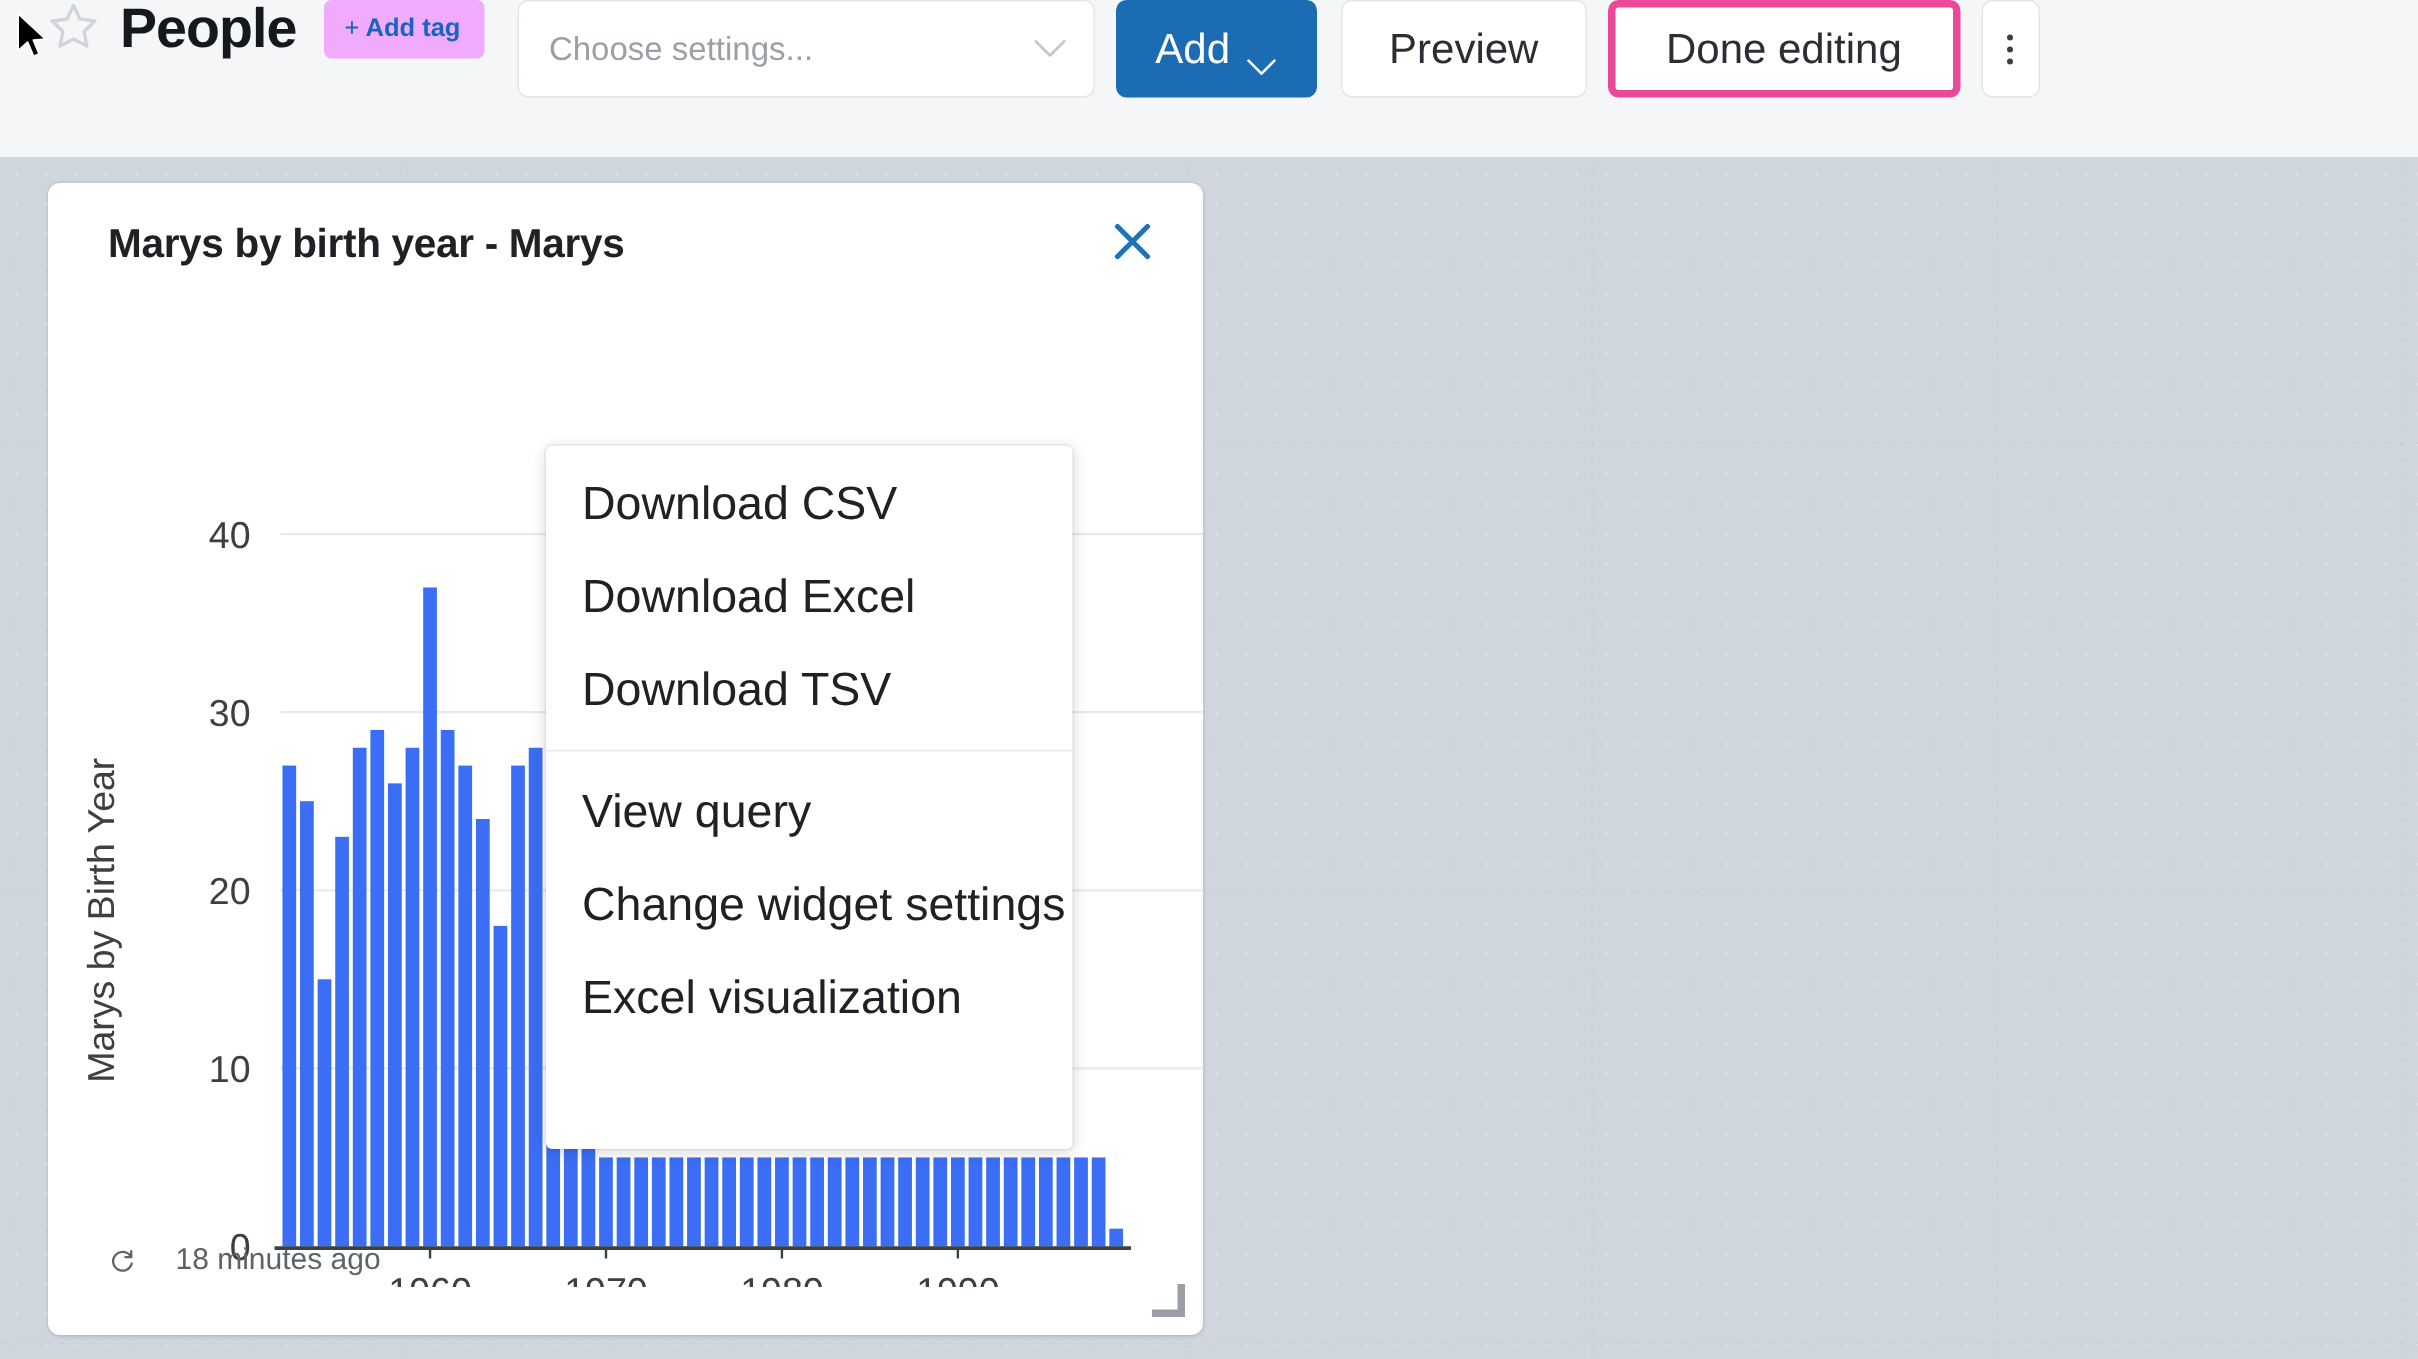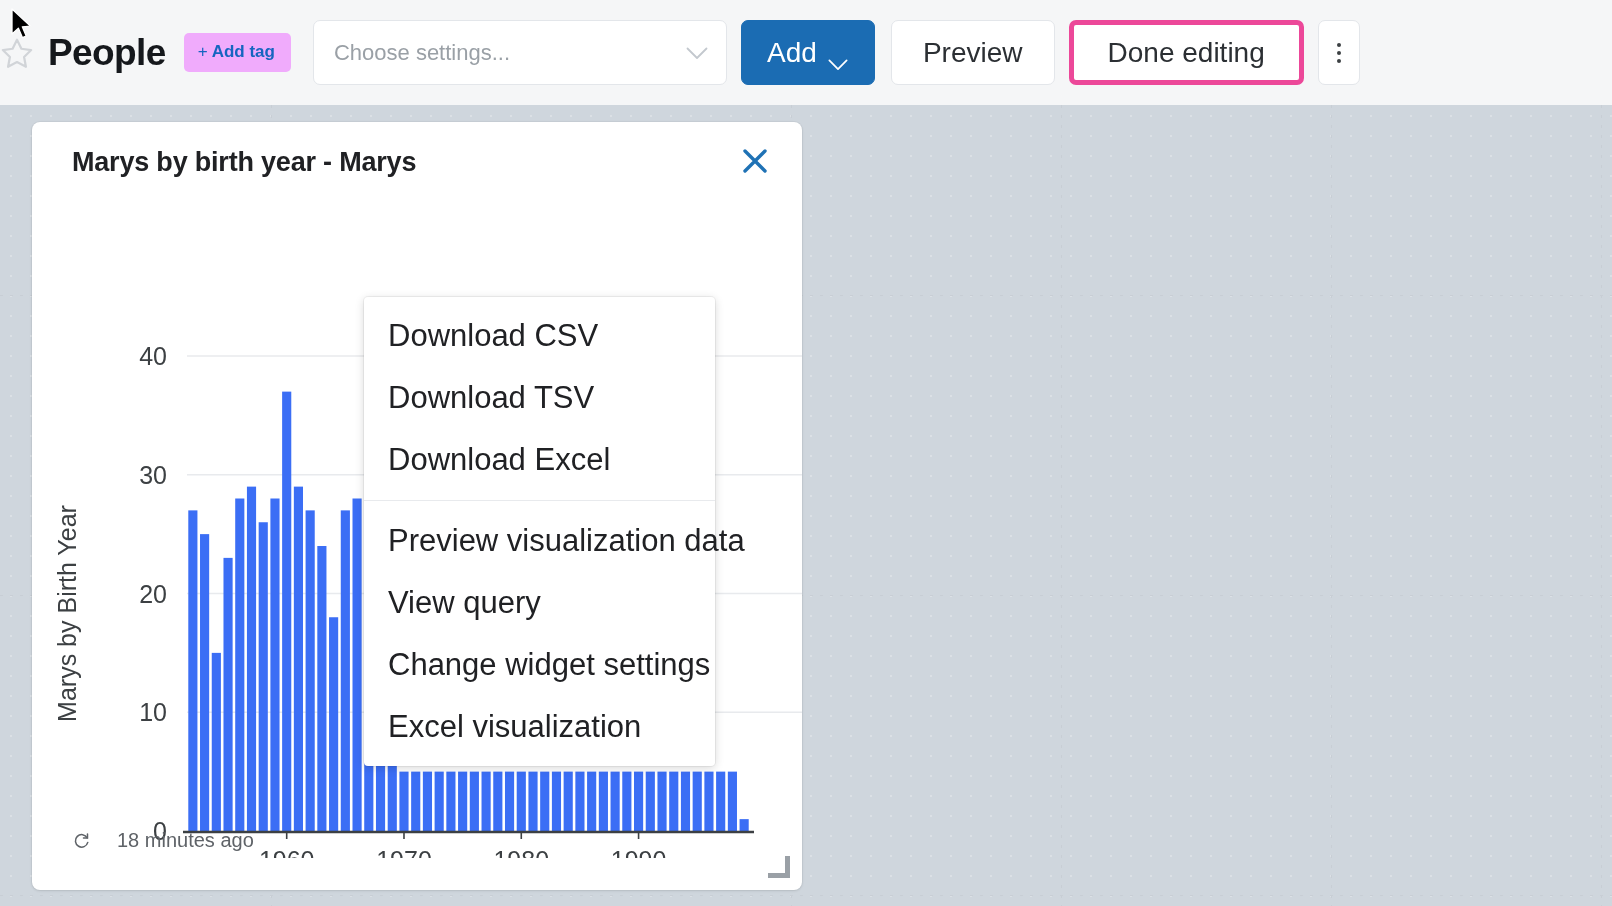--- a/index.html
+++ b/index.html
@@ -10,21 +10,22 @@
     font-family: "Liberation Sans", sans-serif;
     -webkit-font-smoothing: antialiased;
   }
 
   
   #app { position: relative; width: 1612px; height: 906px; background: #f5f6f7; }
 
   #header {
     position: absolute; left: 0; top: 0; width: 1360px; height: 105px;
     background: #f5f6f7;
-    display: flex; align-items: center;
+    display: flex; align-items: flex-start;
+    padding-left: 32px;
   }
 
   #star-icon { width: 34px; height: 34px; flex: 0 0 auto; margin-right: 14px; opacity: .55; }
   #star-icon svg { display:block; }
 
   #page-title {
     font-size: 37px; font-weight: 700; color: #15181c;
     letter-spacing: -0.6px; line-height: 1; white-space: nowrap;
   }
 
@@ -319,24 +320,23 @@
       </div>
 
       <div id="resize-handle">
         <span class="v"></span>
           <span class="h"></span>
       </div>
     </div>
 
     <div id="context-menu">
         <div class="menu-item">Download CSV</div>
+        <div class="menu-item">Download Excel</div>
         <div class="menu-item">Download TSV</div>
-        <div class="menu-item">Download Excel</div>
         <div class="menu-sep"></div>
-        <div class="menu-item">Preview visualization data</div>
         <div class="menu-item">View query</div>
         <div class="menu-item">Change widget settings</div>
         <div class="menu-item">Excel visualization</div>
       </div>
   </div>
 
   <div id="cursor">
     <svg width="24" height="34" viewBox="0 0 24 34">
       <path d="M2 1 L2 26 L8.4 20.2 L12.4 29.6 L16.2 28 L12.3 18.8 L20.6 18.2 Z" fill="#000" stroke="#fff" stroke-width="1.3" stroke-linejoin="round"></path>
     </svg>

